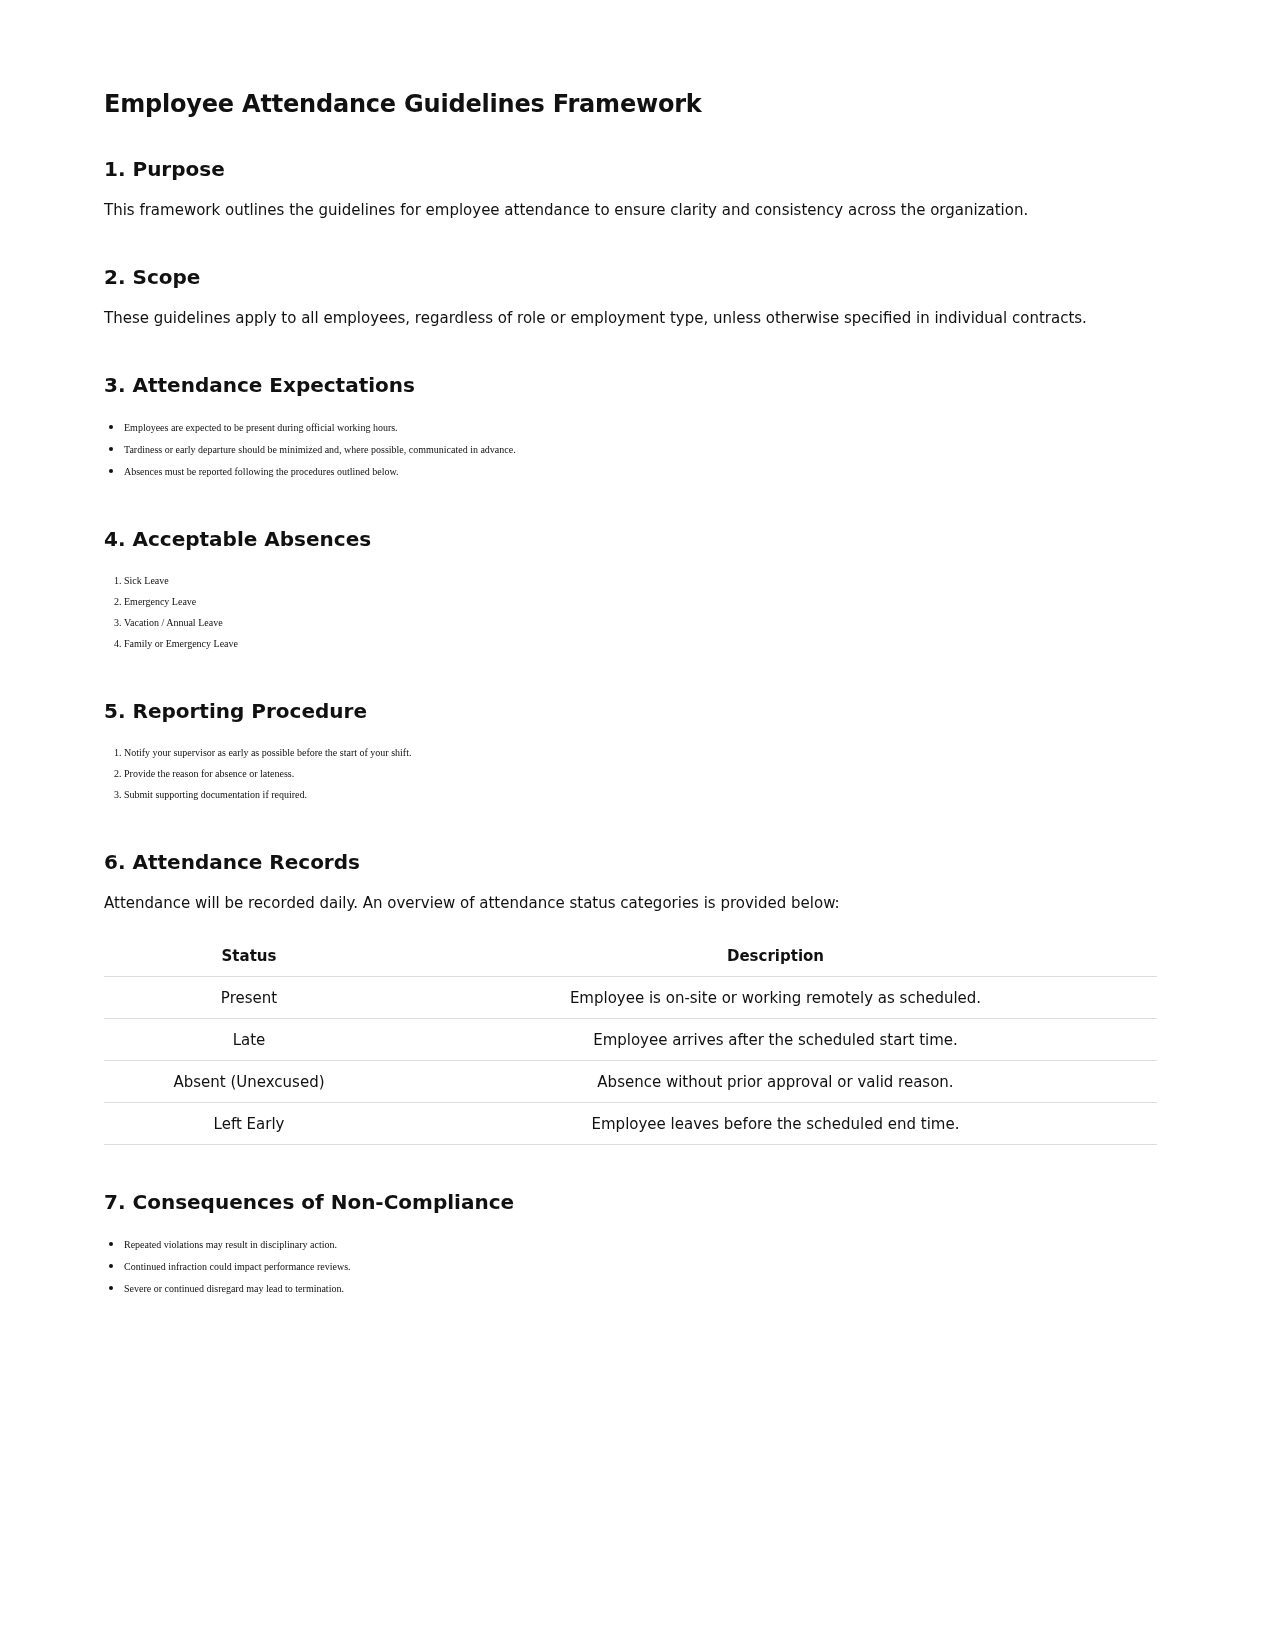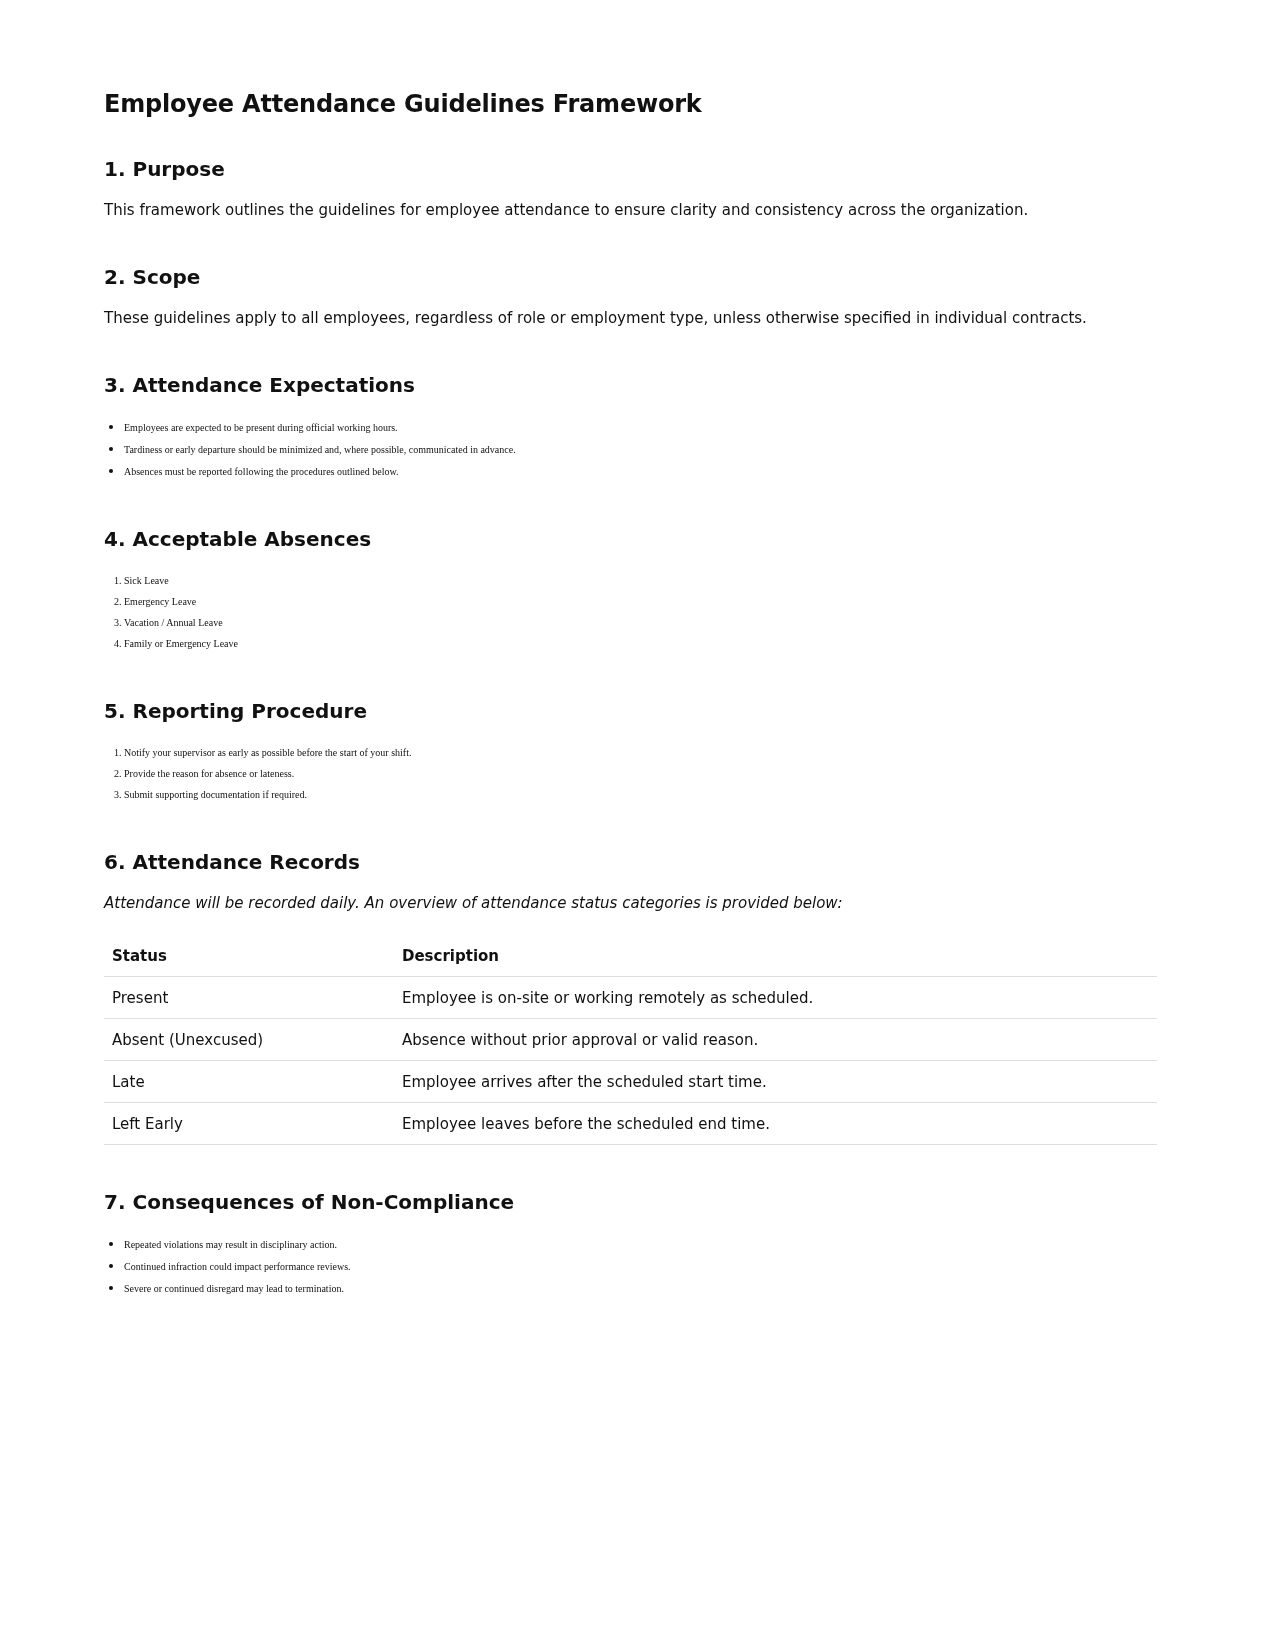--- a/index.html
+++ b/index.html
@@ -47,21 +47,21 @@
     }
     ul li::marker { font-size: 14px; }
     ol { padding-left: 20px; }
     table {
       width: 100%;
       border-collapse: collapse;
       font-size: 15px;
       margin: 0 0 44px 0;
     }
     th, td {
-      text-align: left;
+      text-align: center;
       padding: 0 8px;
       height: 41px;
       border-bottom: 1px solid #dddddd;
       vertical-align: middle;
     }
     th { font-weight: bold; }
     th.col-status, td.col-status { width: 274px; }
   </style>
 </head>
 <body>
@@ -102,40 +102,40 @@
     <h2>5. Reporting Procedure</h2>
     <ol>
       <li>Notify your supervisor as early as possible before the start of your shift.</li>
       <li>Provide the reason for absence or lateness.</li>
       <li>Submit supporting documentation if required.</li>
     </ol>
   </section>
 
   <section>
     <h2>6. Attendance Records</h2>
-    <p style="margin-bottom:22px;font-style:italic;">Attendance will be recorded daily. An overview of attendance status categories is provided below:</p>
+    <p style="margin-bottom:22px;">Attendance will be recorded daily. An overview of attendance status categories is provided below:</p>
     <table>
       <thead>
         <tr>
           <th class="col-status">Status</th>
           <th>Description</th>
         </tr>
       </thead>
       <tbody>
         <tr>
           <td class="col-status">Present</td>
           <td>Employee is on-site or working remotely as scheduled.</td>
         </tr>
         <tr>
+          <td class="col-status">Late</td>
+          <td>Employee arrives after the scheduled start time.</td>
+        </tr>
+        <tr>
           <td class="col-status">Absent (Unexcused)</td>
           <td>Absence without prior approval or valid reason.</td>
-        </tr>
-        <tr>
-          <td class="col-status">Late</td>
-          <td>Employee arrives after the scheduled start time.</td>
         </tr>
         <tr>
           <td class="col-status">Left Early</td>
           <td>Employee leaves before the scheduled end time.</td>
         </tr>
       </tbody>
     </table>
   </section>
 
   <section>

